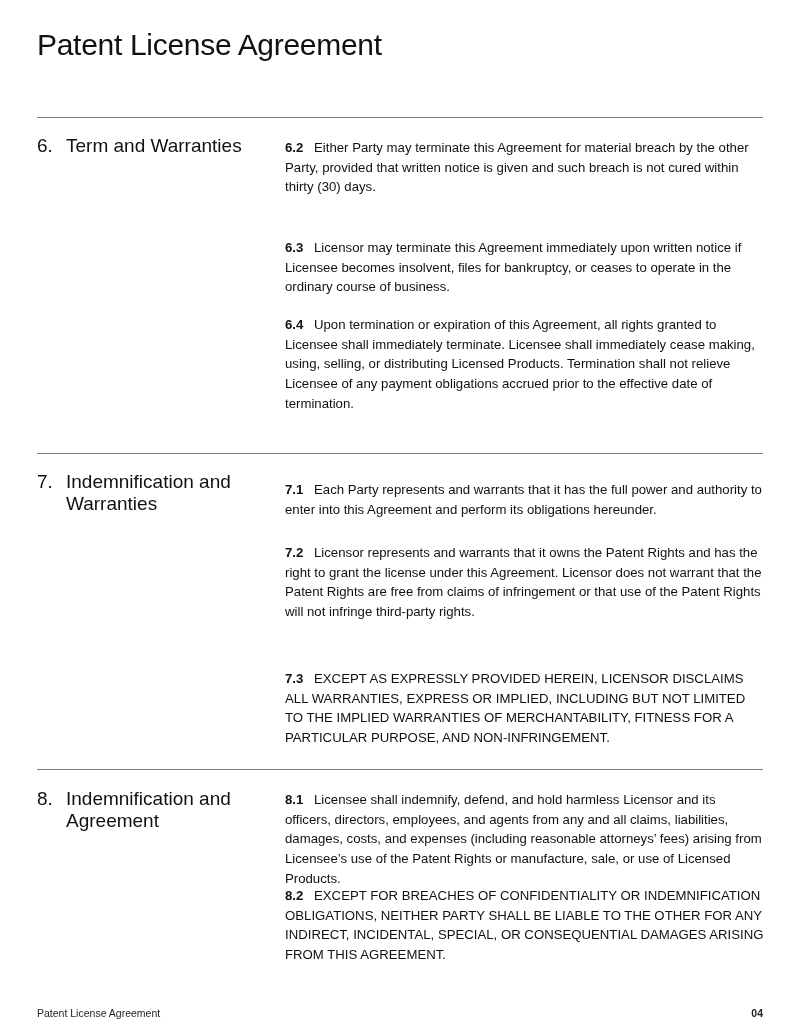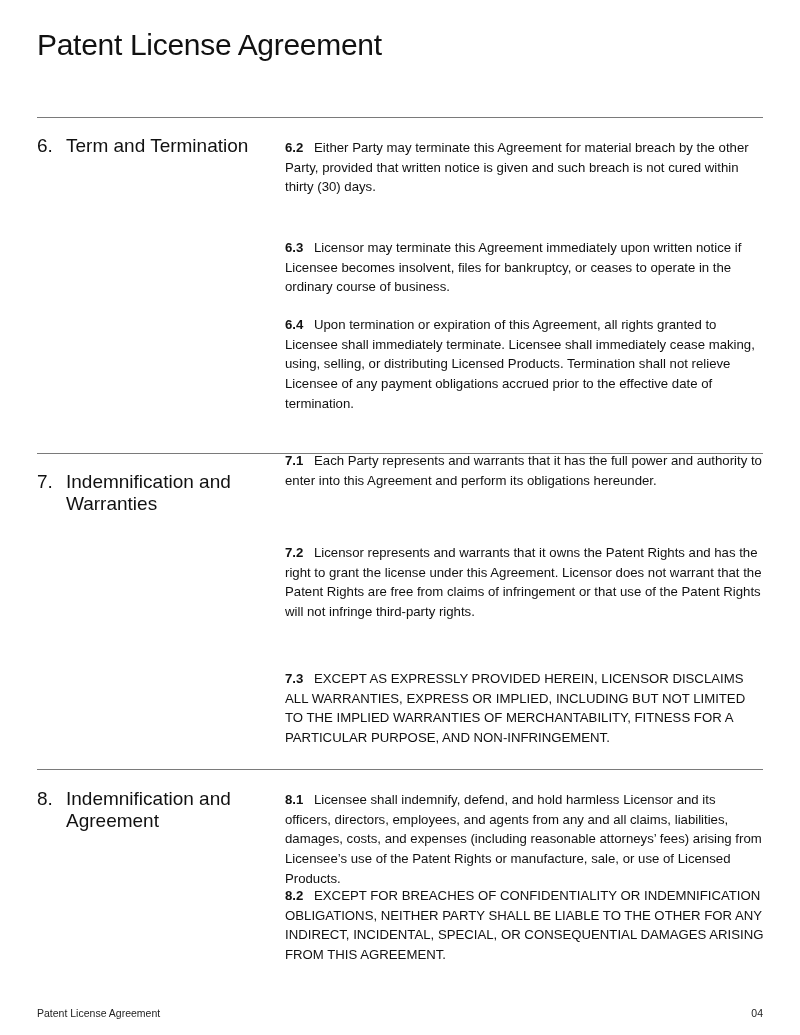--- a/index.html
+++ b/index.html
@@ -24,43 +24,43 @@
     .sec-title { position: absolute; left: 29px; top: 0; width: 200px; }
     .clause {
       position: absolute; left: 285px; width: 480px;
       font-size: 13.2px; line-height: 19.6px; color: #111;
     }
     .clause-num { font-weight: 700; margin-right: 7px; }
     .footer-left {
       position: absolute; left: 37px; top: 1007px; font-size: 10.5px; color: #222;
     }
     .footer-right {
-      position: absolute; right: 37px; top: 1007px; font-size: 10.5px; color: #222;
+      position: absolute; right: 37px; top: 1007px; font-size: 10.5px; color: #222; font-weight: bold;
     }
   </style>
 </head>
 <body>
 
 <h1 class="title">Patent License Agreement</h1>
 
 <div class="divider" style="top:117px"></div>
 <div class="sec-head" style="top:135px">
   <span class="sec-num">6.</span>
-  <span class="sec-title">Term and Termination</span>
+  <span class="sec-title">Term and Warranties</span>
 </div>
 <p class="clause" style="top:125px"><span class="clause-num">6.2</span> <span>Either Party may terminate this Agreement for material breach by the other Party, provided that written notice is given and such breach is not cured within thirty (30) days.</span></p>
 <p class="clause" style="top:225px"><span class="clause-num">6.3</span> <span>Licensor may terminate this Agreement immediately upon written notice if Licensee becomes insolvent, files for bankruptcy, or ceases to operate in the ordinary course of business.</span></p>
 <p class="clause" style="top:302px"><span class="clause-num">6.4</span> <span>Upon termination or expiration of this Agreement, all rights granted to Licensee shall immediately terminate. Licensee shall immediately cease making, using, selling, or distributing Licensed Products. Termination shall not relieve Licensee of any payment obligations accrued prior to the effective date of termination.</span></p>
 
 <div class="divider" style="top:453px"></div>
 <div class="sec-head" style="top:471px">
   <span class="sec-num">7.</span>
   <span class="sec-title">Indemnification and Warranties</span>
 </div>
-<p class="clause" style="top:438px"><span class="clause-num">7.1</span> <span>Each Party represents and warrants that it has the full power and authority to enter into this Agreement and perform its obligations hereunder.</span></p>
+<p class="clause" style="top:467px"><span class="clause-num">7.1</span> <span>Each Party represents and warrants that it has the full power and authority to enter into this Agreement and perform its obligations hereunder.</span></p>
 <p class="clause" style="top:530px"><span class="clause-num">7.2</span> <span>Licensor represents and warrants that it owns the Patent Rights and has the right to grant the license under this Agreement. Licensor does not warrant that the Patent Rights are free from claims of infringement or that use of the Patent Rights will not infringe third-party rights.</span></p>
 <p class="clause" style="top:656px"><span class="clause-num">7.3</span> <span>EXCEPT AS EXPRESSLY PROVIDED HEREIN, LICENSOR DISCLAIMS ALL WARRANTIES, EXPRESS OR IMPLIED, INCLUDING BUT NOT LIMITED TO THE IMPLIED WARRANTIES OF MERCHANTABILITY, FITNESS FOR A PARTICULAR PURPOSE, AND NON-INFRINGEMENT.</span></p>
 
 <div class="divider" style="top:769px"></div>
 <div class="sec-head" style="top:788px">
   <span class="sec-num">8.</span>
   <span class="sec-title">Indemnification and Agreement</span>
 </div>
 <p class="clause" style="top:777px"><span class="clause-num">8.1</span> <span>Licensee shall indemnify, defend, and hold harmless Licensor and its officers, directors, employees, and agents from any and all claims, liabilities, damages, costs, and expenses (including reasonable attorneys’ fees) arising from Licensee’s use of the Patent Rights or manufacture, sale, or use of Licensed Products.</span></p>
 <p class="clause" style="top:873px"><span class="clause-num">8.2</span> <span>EXCEPT FOR BREACHES OF CONFIDENTIALITY OR INDEMNIFICATION OBLIGATIONS, NEITHER PARTY SHALL BE LIABLE TO THE OTHER FOR ANY INDIRECT, INCIDENTAL, SPECIAL, OR CONSEQUENTIAL DAMAGES ARISING FROM THIS AGREEMENT.</span></p>

